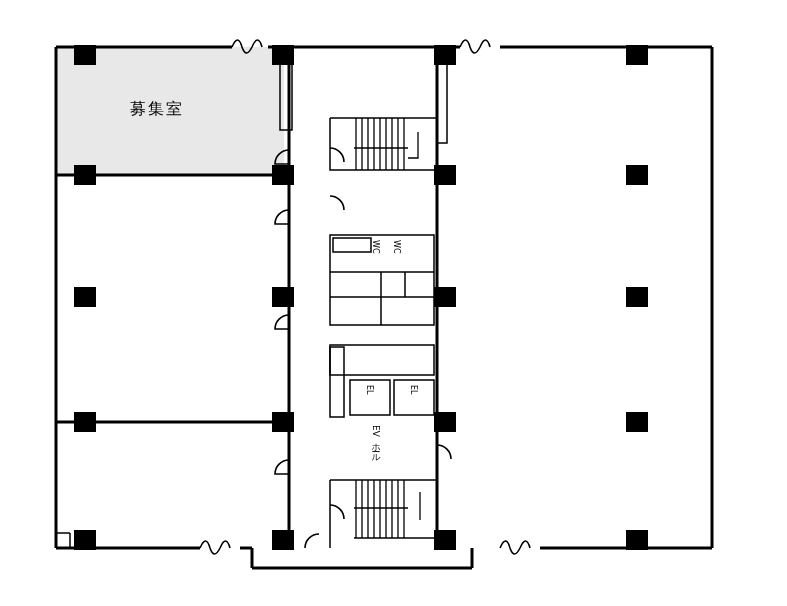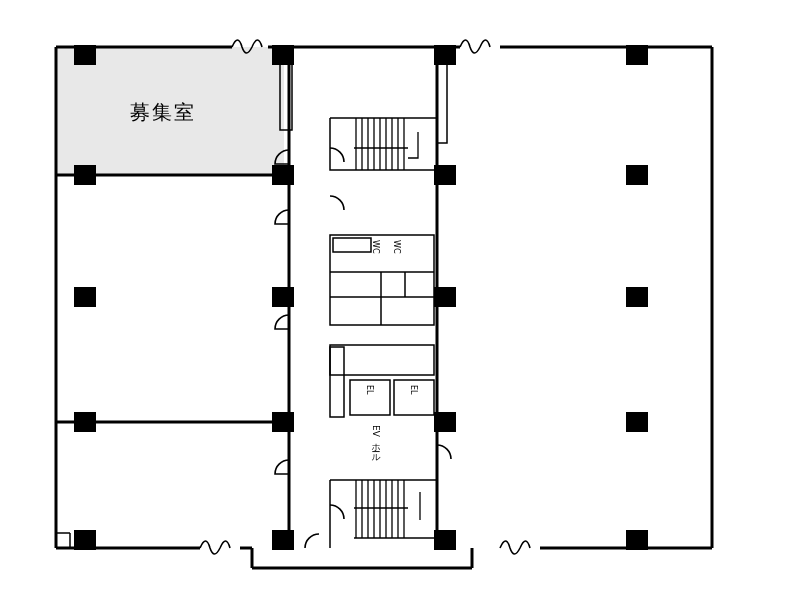--- a/index.html
+++ b/index.html
@@ -3,21 +3,21 @@
 <meta charset="utf-8">
 <style>
   html, body { margin: 0; padding: 0; background: #ffffff; }
   body { width: 787px; height: 606px; position: relative; overflow: hidden; font-family: "DejaVu Sans", sans-serif; }
   #plan { position: absolute; left: 0; top: 0; }
   .wall { stroke: #000; fill: none; stroke-width: 3; }
   .thin { stroke: #000; fill: none; stroke-width: 1.5; }
   .col { fill: #000; }
   .door { stroke: #000; fill: none; stroke-width: 1.6; }
   .stair { stroke: #000; stroke-width: 1.3; }
-  .label-room { position: absolute; font-size: 20px; color: #000; letter-spacing: 2px; }
+  .label-room { position: absolute; font-size: 16px; color: #000; letter-spacing: 2px; }
   .vlabel { position: absolute; font-size: 8px; color: #000; writing-mode: vertical-rl; }
 </style>
 </head>
 <body>
 
 <svg id="plan" width="787" height="606" viewBox="0 0 787 606">
 
   <rect x="56" y="47" width="228" height="128" fill="#e8e8e8"></rect>
 
   <g>

